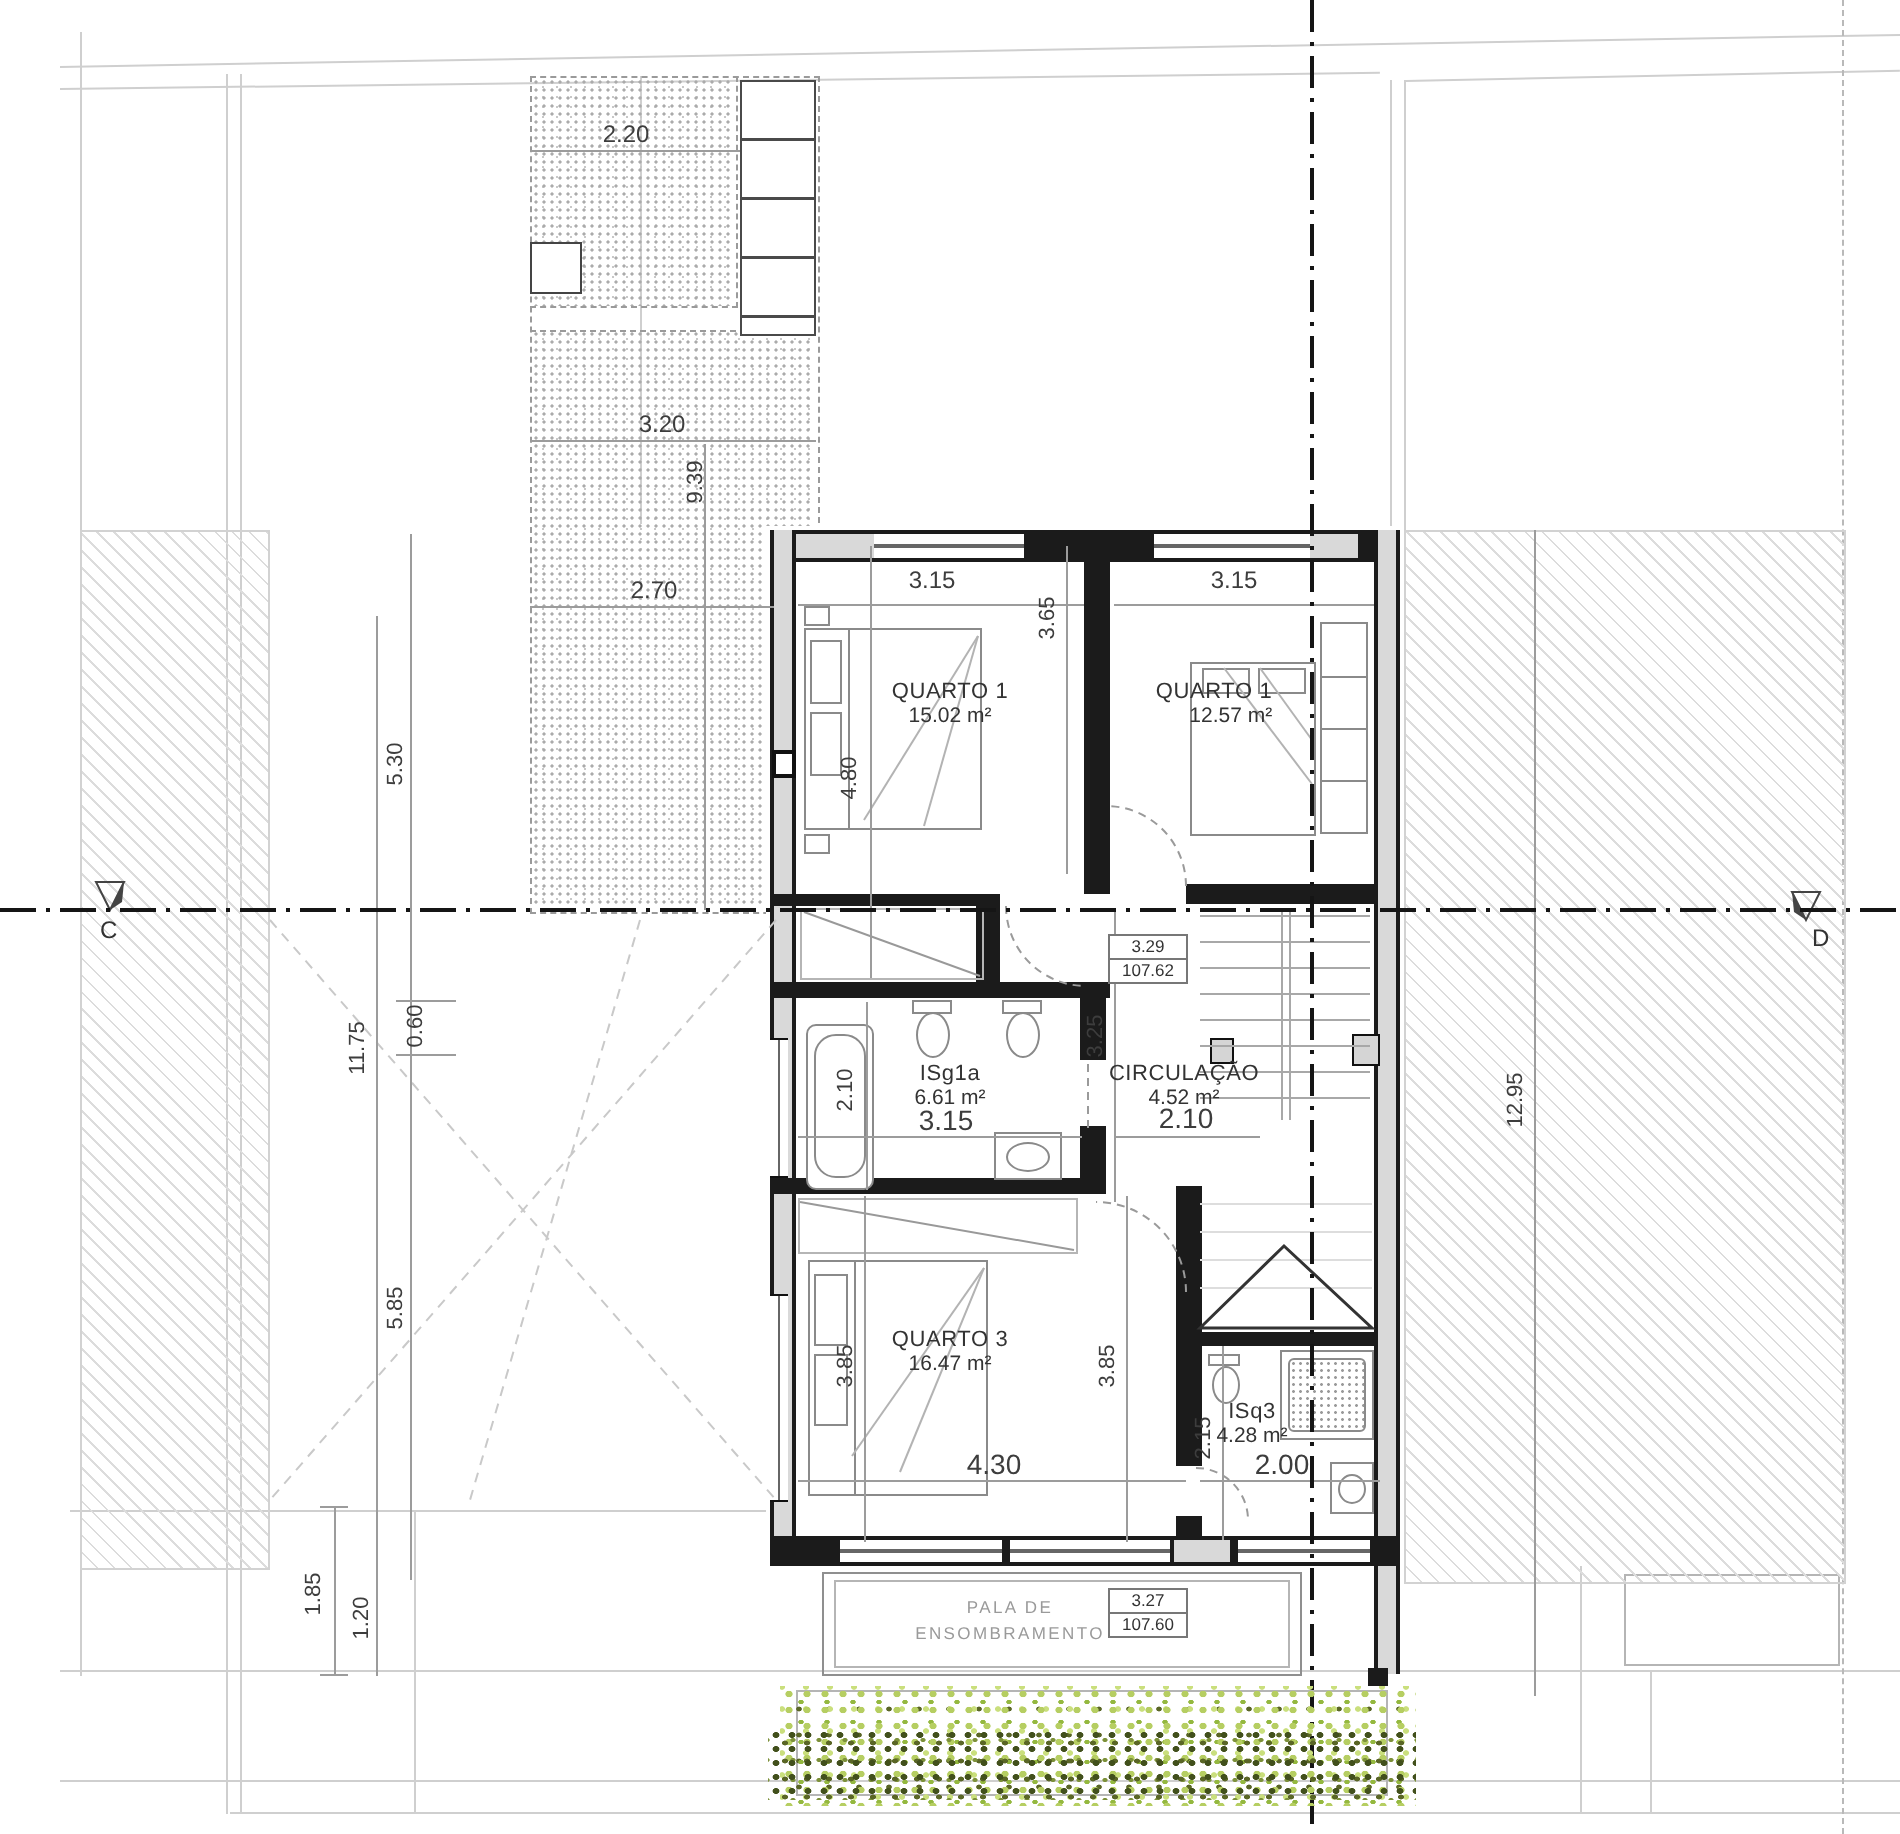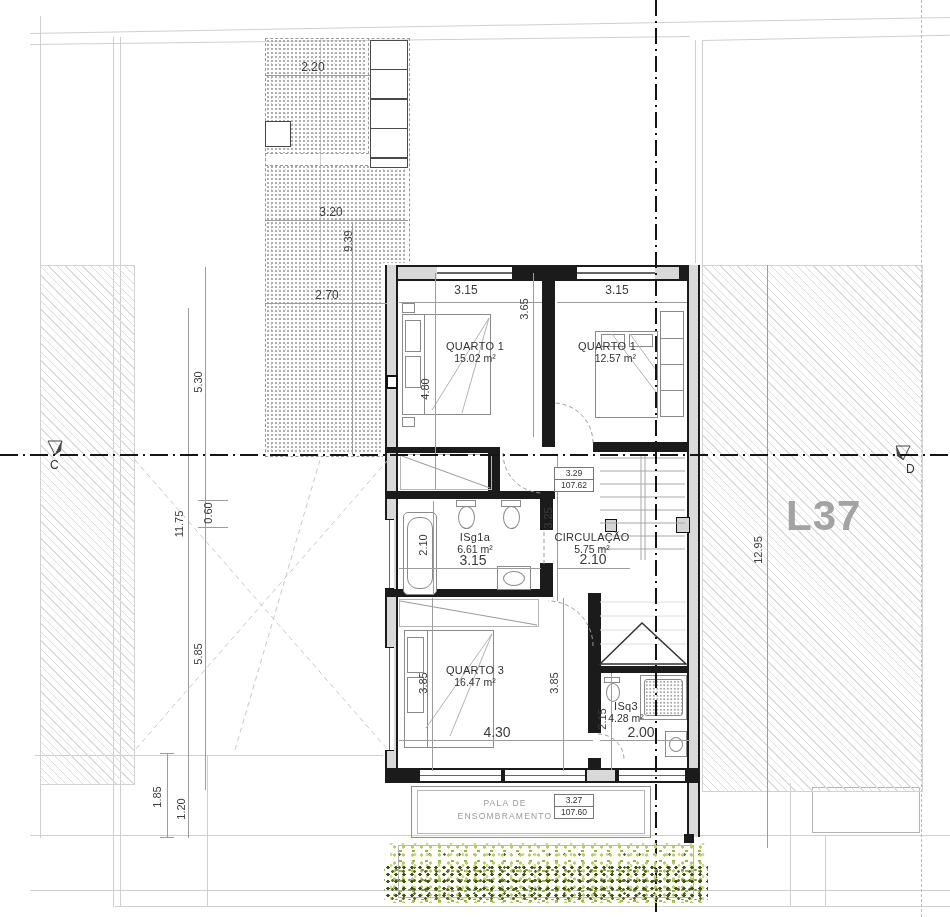--- a/index.html
+++ b/index.html
@@ -95,21 +95,20 @@
   <div class="sl" style="left:30px;top:890px;width:920px;height:1px;"></div>
   <div class="sl" style="left:115px;top:906px;width:835px;height:1px;"></div>
   <div class="sl" style="left:207px;top:755px;width:1px;height:151px;"></div>
   <div class="sl" style="left:790px;top:783px;width:1px;height:123px;"></div>
   <div class="sl" style="left:825px;top:835px;width:1px;height:71px;"></div>
   <div class="lite" style="left:812px;top:787px;width:108px;height:46px;"></div>
   <div class="dashv" style="left:921px;top:0;height:917px;border-color:#b9b9b9;"></div>
 
   <div class="hatch" style="left:40px;top:265px;width:93px;height:518px;"></div>
   <div class="hatch" style="left:702px;top:265px;width:219px;height:525px;"></div>
-  <div class="lot-label" style="left:786px;top:492px;">L37</div>
 
   <div class="dashbox" style="left:265px;top:38px;width:143px;height:417px;"></div>
   <div class="stipple" style="left:266px;top:39px;width:101px;height:114px;"></div>
   <div class="stipple" style="left:266px;top:165px;width:141px;height:100px;"></div>
   <div class="stipple" style="left:266px;top:265px;width:119px;height:189px;"></div>
   <div class="dashh" style="left:265px;top:153px;width:104px;"></div>
   <div class="dashh" style="left:265px;top:165px;width:143px;"></div>
   <div class="dashv" style="left:368px;top:38px;height:116px;"></div>
   <div class="ladder" style="left:370px;top:40px;width:38px;height:128px;"></div>
   <div class="fix" style="left:265px;top:121px;width:26px;height:26px;border:1.5px solid #444;"></div>
@@ -327,21 +326,21 @@
     <div class="room-label" style="left: 607px; top: 352px; text-align: right;">
       <div class="rn">QUARTO 1</div>
       <div class="ra">12.57 m²</div>
     </div>
     <div class="room-label" style="left: 475px; top: 543px;">
       <div class="rn">ISg1a</div>
       <div class="ra">6.61 m²</div>
     </div>
     <div class="room-label" style="left: 592px; top: 543px;">
       <div class="rn">CIRCULAÇÃO</div>
-      <div class="ra">5.75 m²</div>
+      <div class="ra">4.52 m²</div>
     </div>
     <div class="room-label" style="left: 475px; top: 676px;">
       <div class="rn">QUARTO 3</div>
       <div class="ra">16.47 m²</div>
     </div>
     <div class="room-label" style="left: 626px; top: 712px;">
       <div class="rn">ISq3</div>
       <div class="ra">4.28 m²</div>
     </div>
   </div>

